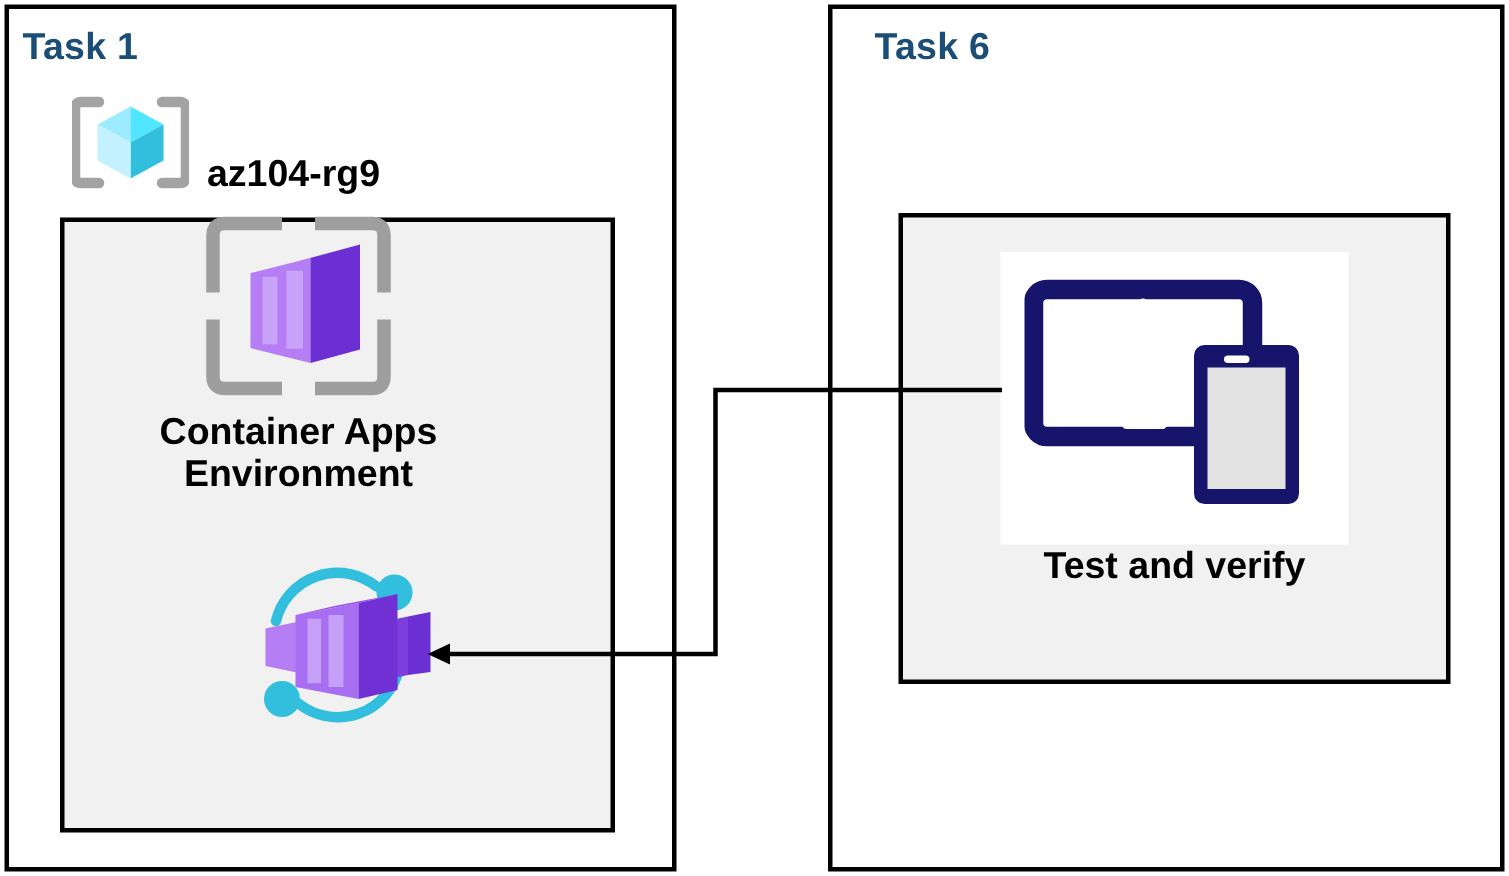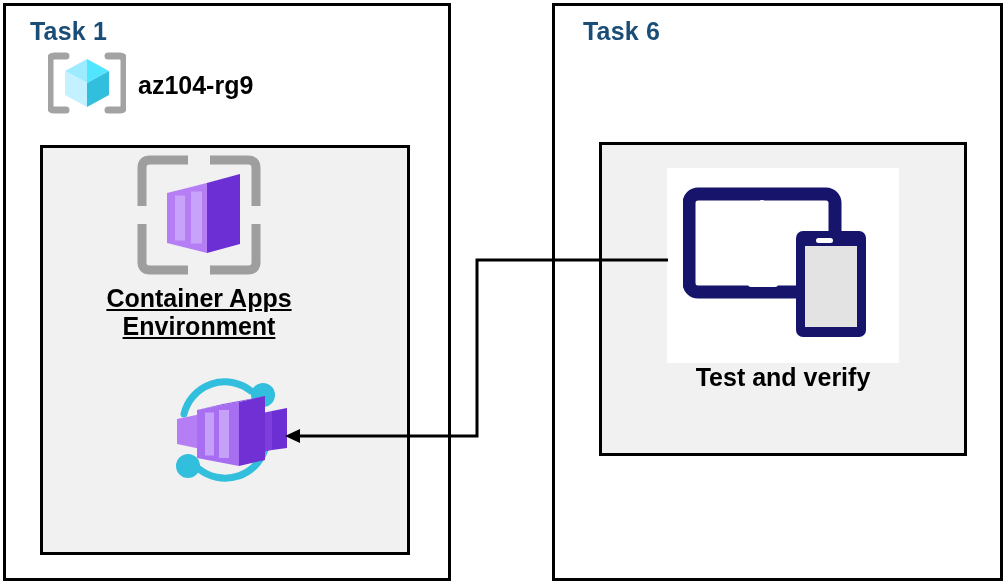--- a/index.html
+++ b/index.html
@@ -29,30 +29,30 @@
   #task2-panel { left: 552px; top: 3px; width: 451px; height: 578px; }
 
   .task-title {
     position: absolute;
     font-size: 25px;
     font-weight: bold;
     color: #1a4e77;
     letter-spacing: 0.2px;
     white-space: nowrap;
   }
-  #task1-title { left: 30px;  top: 17px; }
+  #task1-title { left: 15px;  top: 17px; }
   #task2-title { left: 583px; top: 17px; }
 
   
   #rg-row {
     position: absolute;
     left: 36px;
-    top: 52px;
+    top: 64px;
     display: flex;
-    align-items: center;
+    align-items: flex-end;
     gap: 12px;
     padding-left: 12px;
   }
   #rg-label {
     font-size: 25px;
     font-weight: bold;
     color: #000000;
     white-space: nowrap;
   }
 
@@ -74,21 +74,21 @@
     align-items: center;
   }
   .node-label {
     font-size: 25px;
     font-weight: bold;
     color: #000000;
     text-align: center;
     line-height: 1.12;
     white-space: pre-line;
   }
-  #cae-node { left: 40px;  top: 154px; width: 318px; text-decoration: underline; }
+  #cae-node { left: 40px;  top: 143px; width: 318px; }
   #cae-node .node-label { margin-top: 4px; }
   #capp-node { left: 40px; top: 378px; width: 370px; }
   #capp-node .node-label { margin-top: 6px; }
 
   #tv-node { left: 599px; top: 168px; width: 368px; }
   #tv-node .node-label { }
   #tv-white {
     width: 232px;
     height: 195px;
     background: #ffffff;

